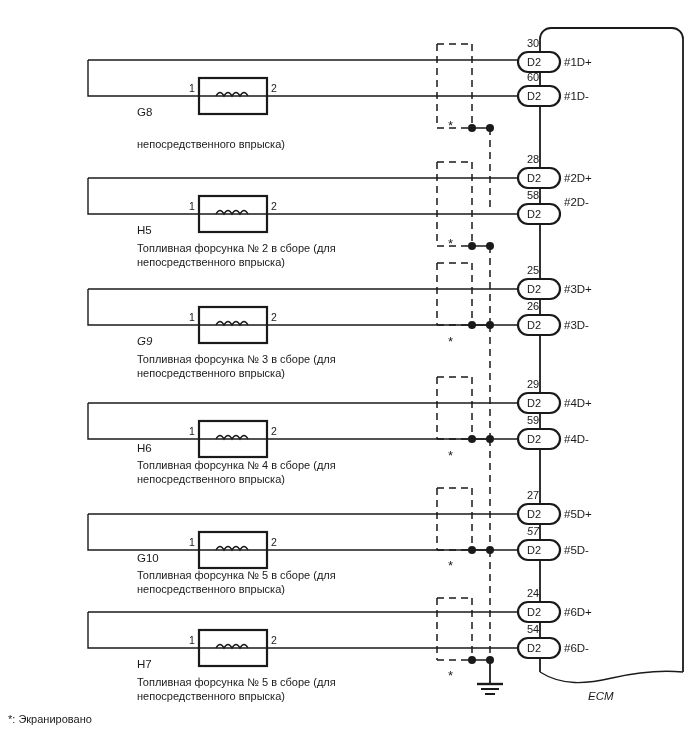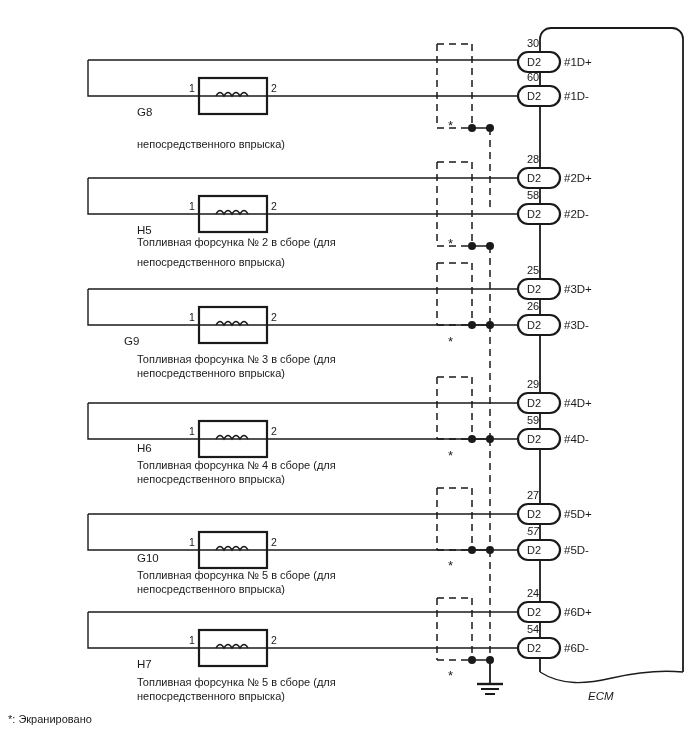--- a/index.html
+++ b/index.html
@@ -190,33 +190,33 @@
   <div class="txt t-pin" style="left:527px; top:37px;">30</div>
   <div class="txt t-conn" style="left:527px; top:56px;">D2</div>
   <div class="txt t-signal" style="left:564px; top:56px;">#1D+</div>
   <div class="txt t-pin" style="left:527px; top:71px;">60</div>
   <div class="txt t-conn" style="left:527px; top:90px;">D2</div>
   <div class="txt t-signal" style="left:564px; top:90px;">#1D-</div>
 
   <div class="txt t-term" style="left:189px; top:200px;">1</div>
   <div class="txt t-term" style="left:271px; top:200px;">2</div>
   <div class="txt t-code" style="left:137px; top:224px;">H5</div>
-  <div class="txt t-desc" style="left:137px; top:236px;">Топливная форсунка № 2 в сборе (для</div>
+  <div class="txt t-desc" style="left:137px; top:242px;">Топливная форсунка № 2 в сборе (для</div>
   <div class="txt t-desc" style="left:137px; top:256px;">непосредственного впрыска)</div>
   <div class="txt t-star" style="left:448px; top:236px;">*</div>
   <div class="txt t-pin" style="left:527px; top:153px;">28</div>
   <div class="txt t-conn" style="left:527px; top:172px;">D2</div>
   <div class="txt t-signal" style="left:564px; top:172px;">#2D+</div>
   <div class="txt t-pin" style="left:527px; top:189px;">58</div>
   <div class="txt t-conn" style="left:527px; top:208px;">D2</div>
-  <div class="txt t-signal" style="left:564px; top:208px;">#2D-</div>
+  <div class="txt t-signal" style="left:564px; top:196px;">#2D-</div>
 
   <div class="txt t-term" style="left:189px; top:311px;">1</div>
   <div class="txt t-term" style="left:271px; top:311px;">2</div>
-  <div class="txt t-code" style="left:124px; top:335px;">G9</div>
+  <div class="txt t-code" style="left:137px; top:335px;font-style:italic;">G9</div>
   <div class="txt t-desc" style="left:137px; top:353px;">Топливная форсунка № 3 в сборе (для</div>
   <div class="txt t-desc" style="left:137px; top:367px;">непосредственного впрыска)</div>
   <div class="txt t-star" style="left:448px; top:334px;">*</div>
   <div class="txt t-pin" style="left:527px; top:264px;">25</div>
   <div class="txt t-conn" style="left:527px; top:283px;">D2</div>
   <div class="txt t-signal" style="left:564px; top:283px;">#3D+</div>
   <div class="txt t-pin" style="left:527px; top:300px;">26</div>
   <div class="txt t-conn" style="left:527px; top:319px;">D2</div>
   <div class="txt t-signal" style="left:564px; top:319px;">#3D-</div>
 

